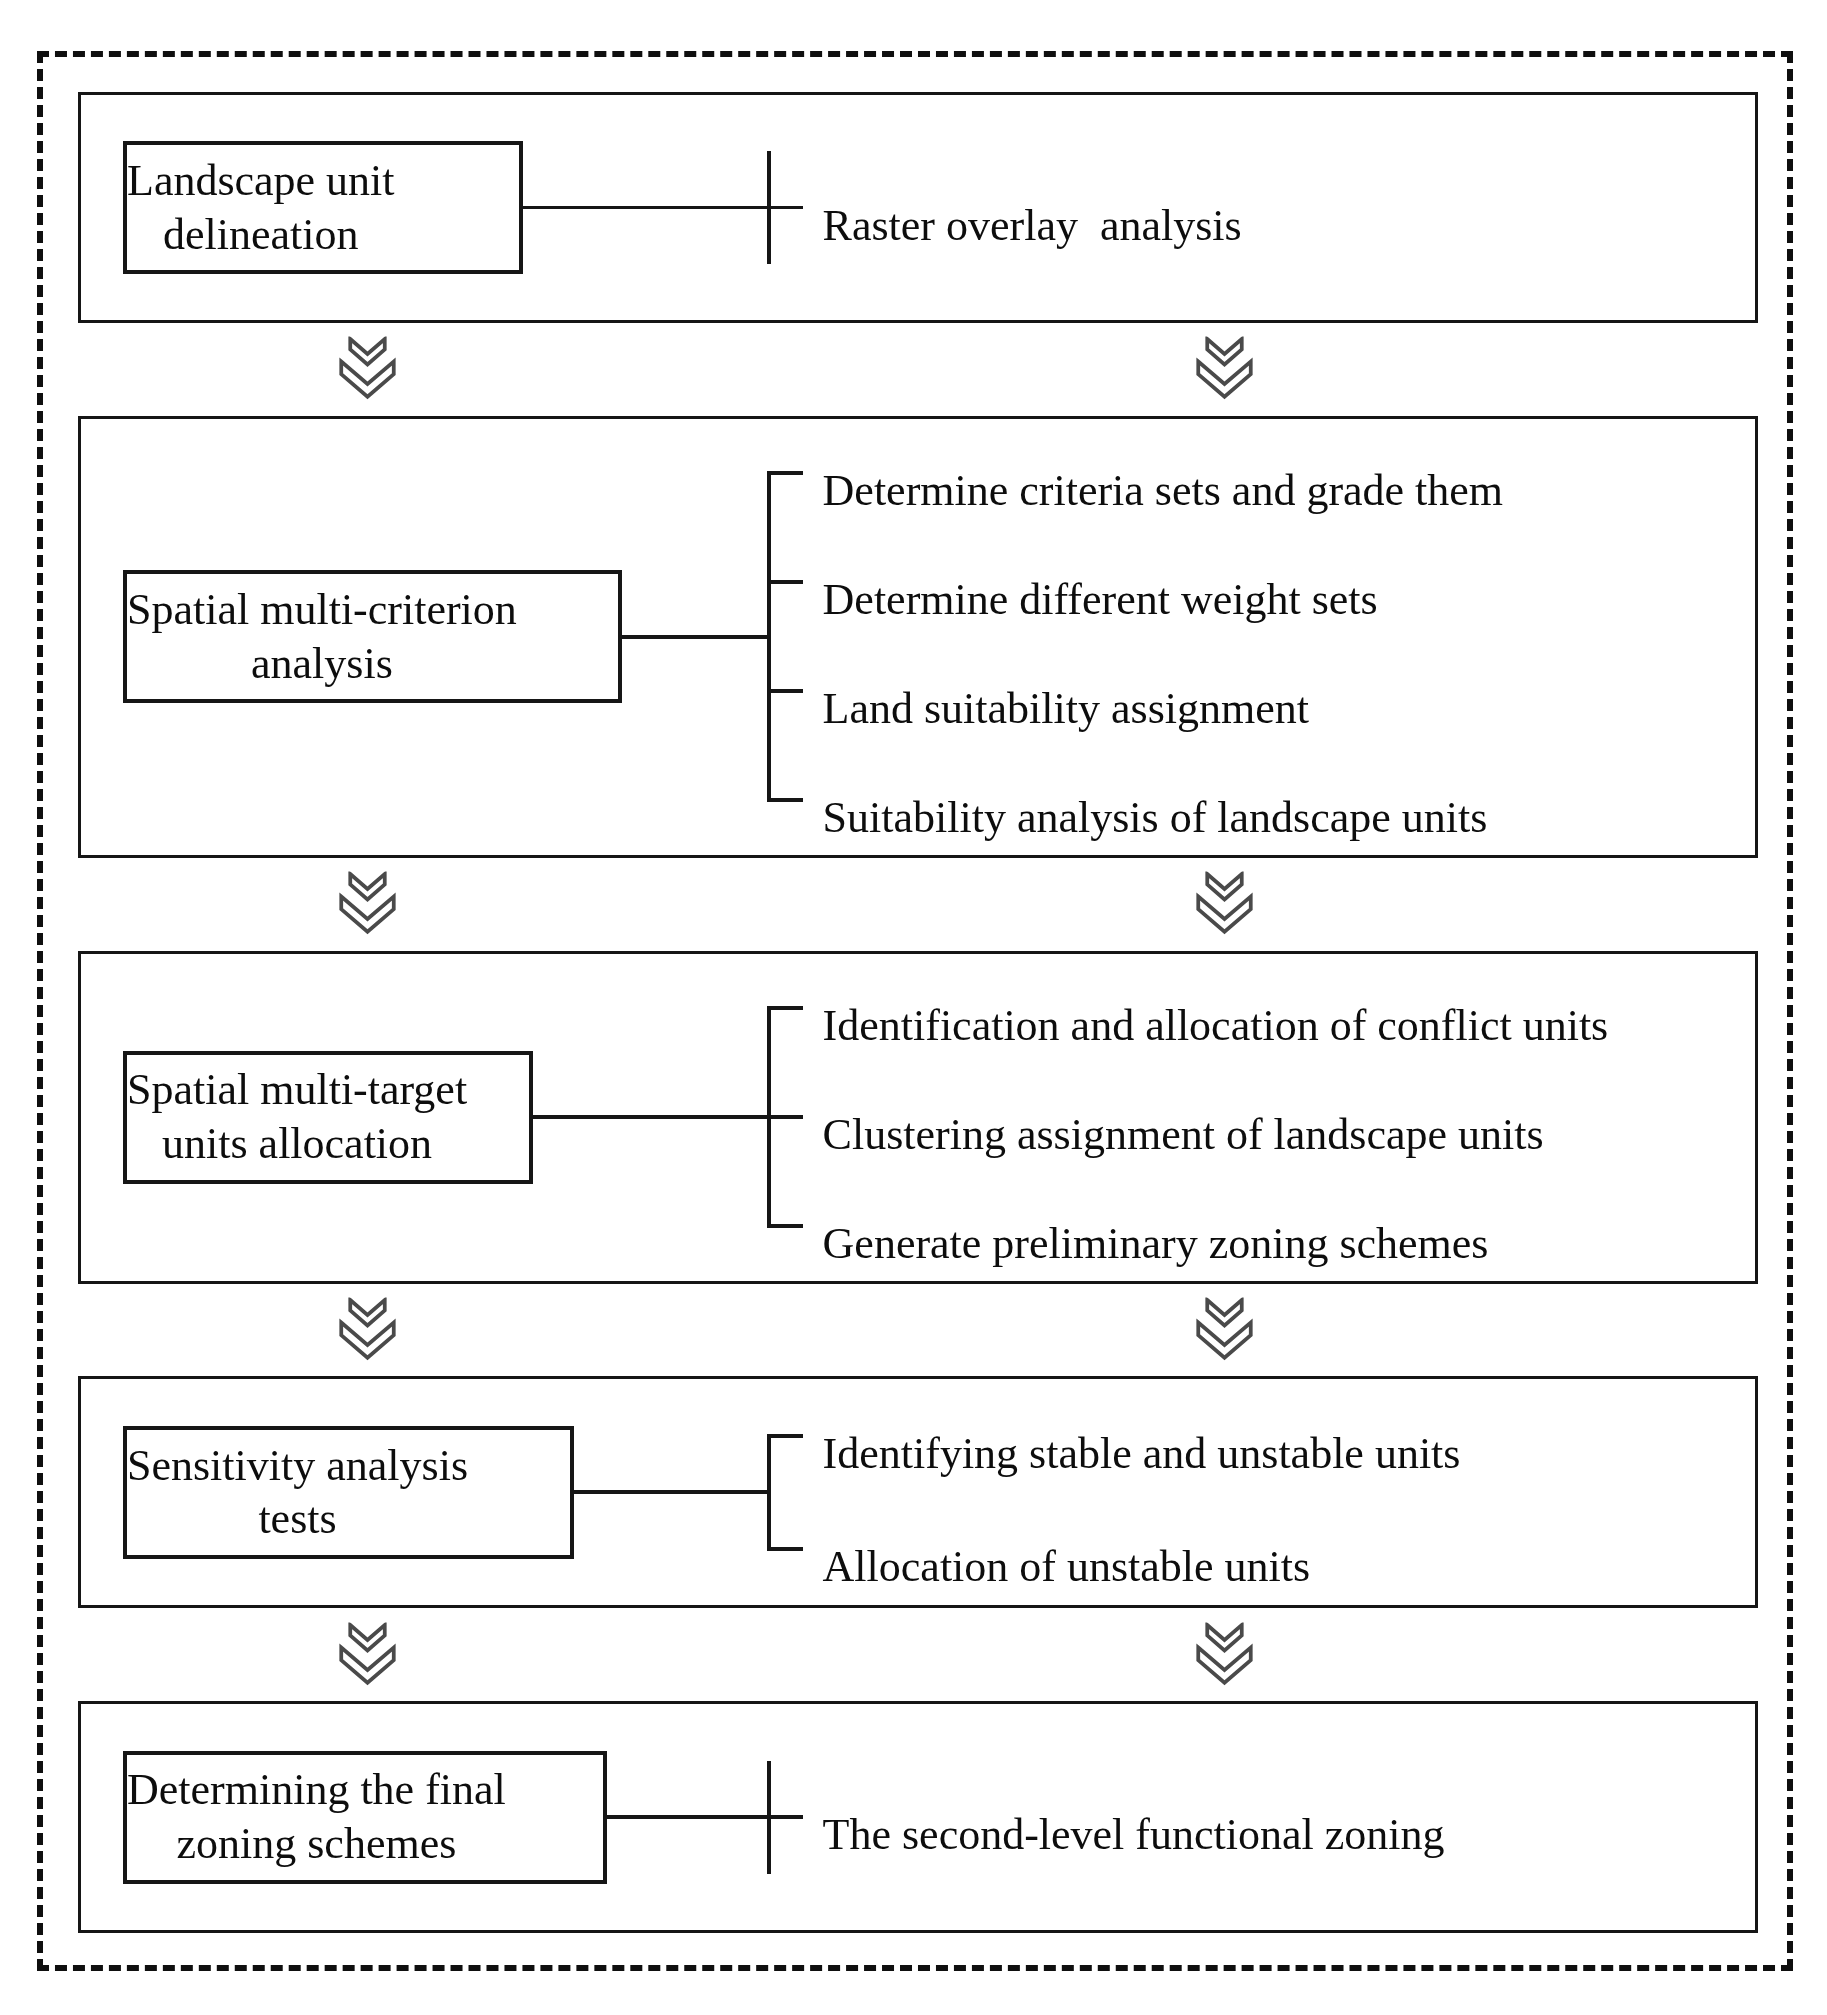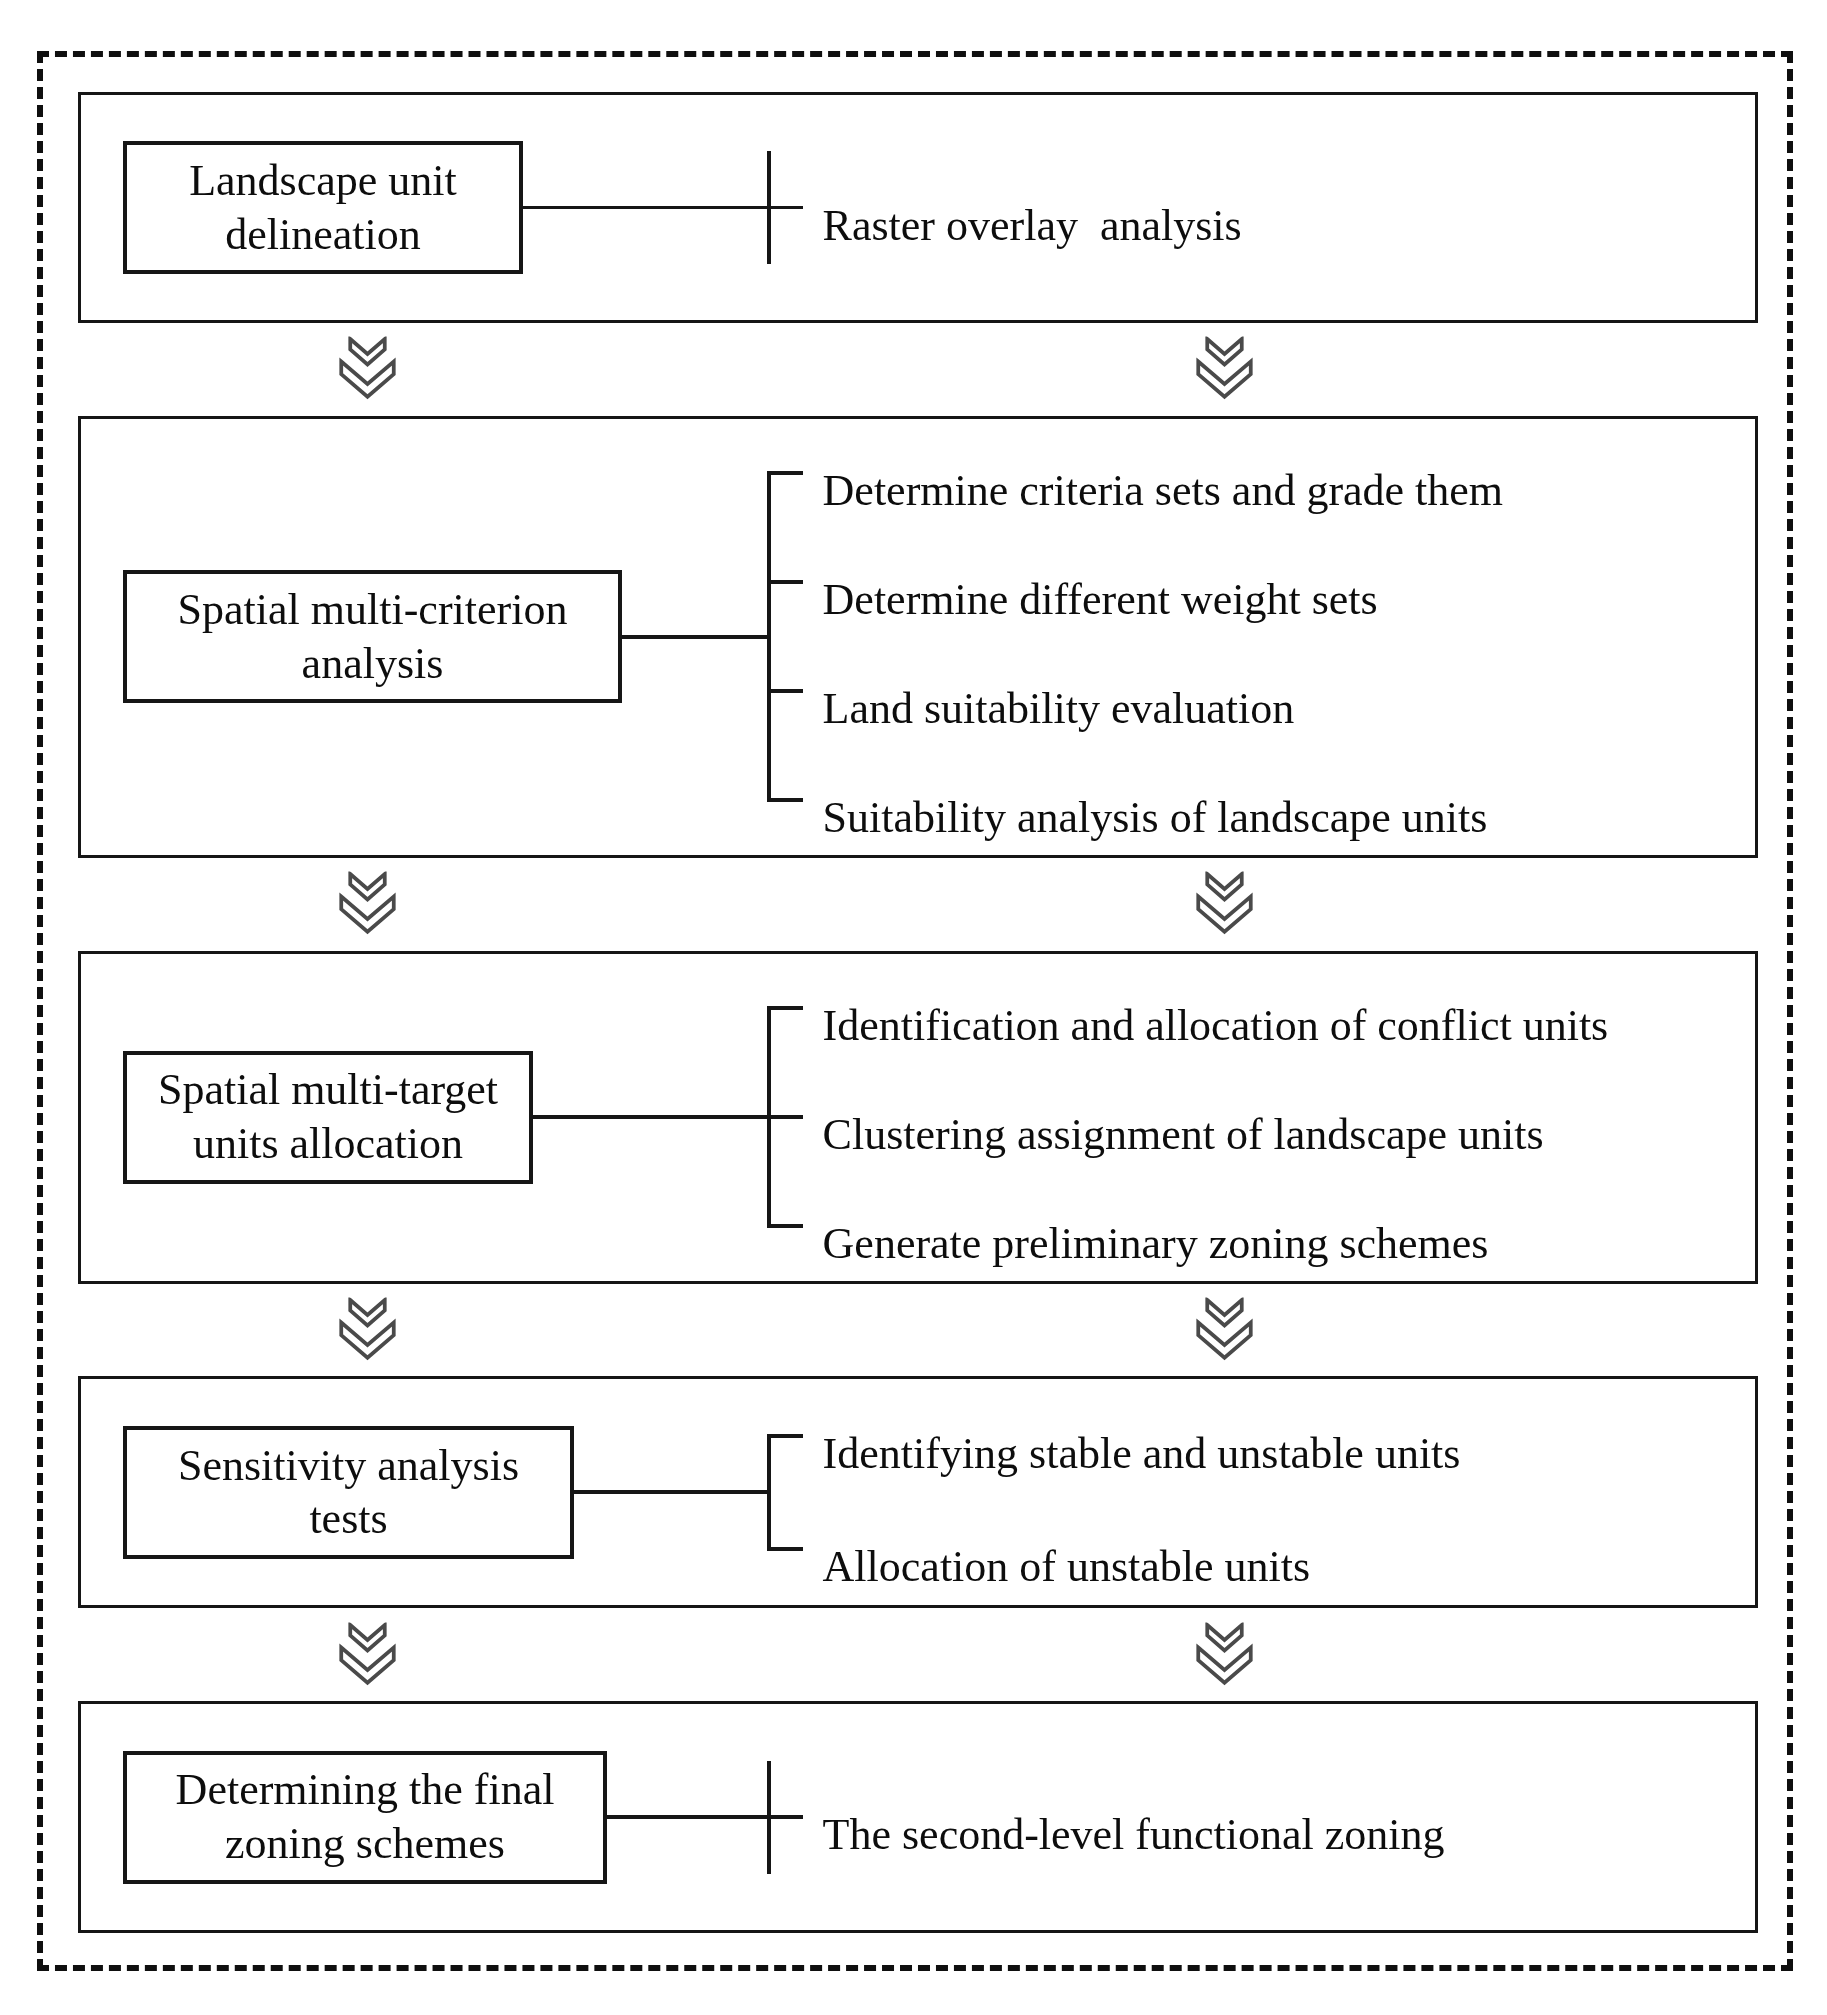--- a/index.html
+++ b/index.html
@@ -36,21 +36,20 @@
     padding-left: 42px;
     background: #ffffff;
   }
   .label-box {
     box-sizing: border-box;
     border: 4.5px solid #161616;
     height: 133px;
     flex: none;
     display: flex;
     align-items: center;
-    justify-content: center;
     text-align: center;
     font-size: 44px;
     line-height: 1.22;
     white-space: pre-line;
     background: #ffffff;
   }
   .connector {
     flex: 1 1 auto;
     height: 3.8px;
     background: #161616;
@@ -153,21 +152,21 @@
       <div class="brow">
         <span class="tick"></span>
         <span class="item">Determine criteria sets and grade them</span>
       </div>
       <div class="brow">
         <span class="tick"></span>
         <span class="item">Determine different weight sets</span>
       </div>
       <div class="brow">
         <span class="tick"></span>
-        <span class="item">Land suitability evaluation</span>
+        <span class="item">Land suitability assignment</span>
       </div>
       <div class="brow">
         <span class="tick"></span>
         <span class="item">Suitability analysis of landscape units</span>
       </div>
     </div>
   </div>
 
   <div class="chev-row">
     <span class="chev chev-left">

